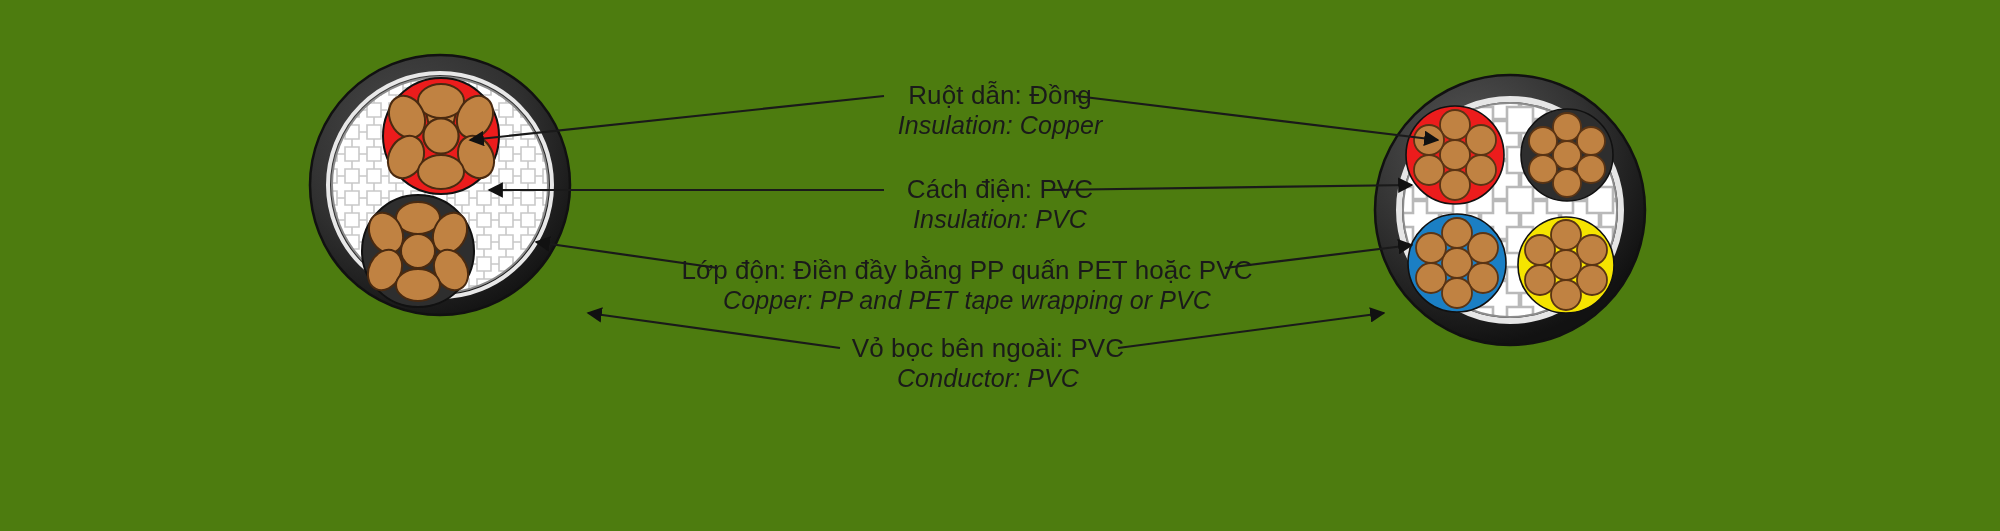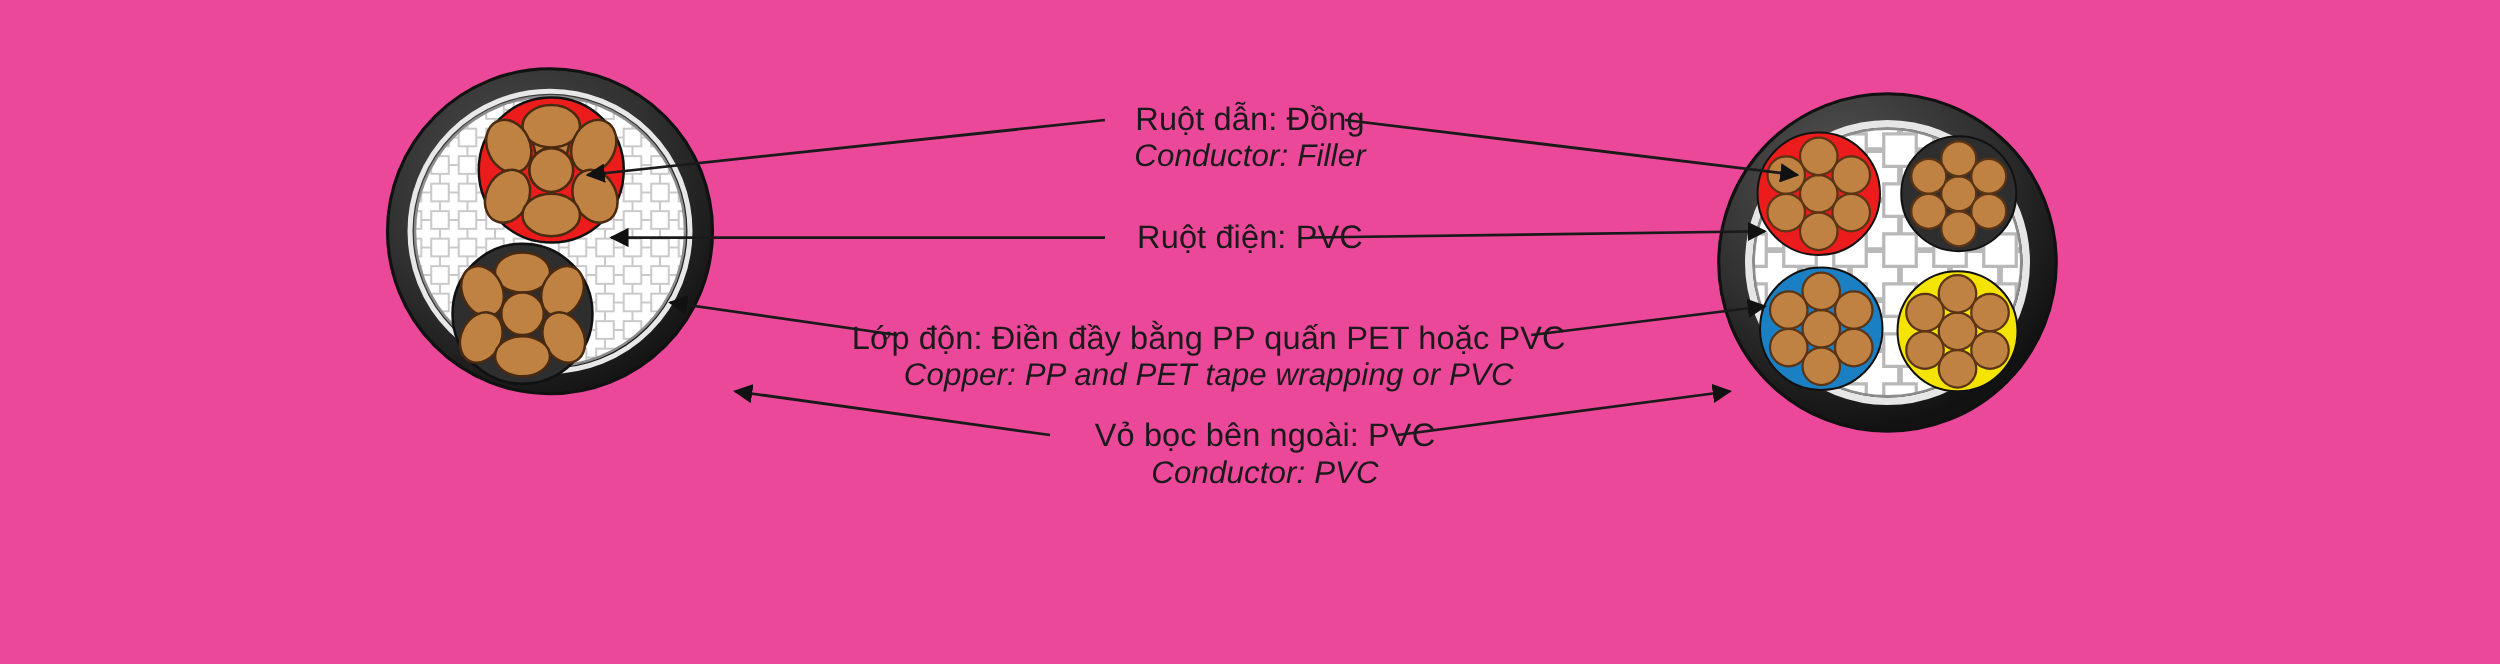--- a/index.html
+++ b/index.html
@@ -1,18 +1,18 @@
 <!DOCTYPE html>
 <html><head>
 <meta charset="utf-8">
 <style>
   html,body{margin:0;padding:0;background:#ffffff;}
   body{width:2000px;height:531px;overflow:hidden;
        font-family:"Liberation Sans","DejaVu Sans",sans-serif;}
-  #stage{position:relative;width:2000px;height:531px;background:#ec4899;}
+  #stage{position:relative;width:2000px;height:531px;background:#4d7c0f;}
   svg.layer{position:absolute;left:0;top:0;width:2000px;height:531px;}
   .labels{position:absolute;left:0;top:0;width:2000px;height:531px;}
   .lblgroup{position:absolute;text-align:center;color:#1a1a1a;white-space:nowrap;}
   .lv{font-size:26px;font-weight:400;line-height:1.18;letter-spacing:.1px;}
   .le{font-size:25px;font-style:italic;font-weight:400;line-height:1.18;letter-spacing:.1px;}
 </style>
 </head>
 <body>
 
 <div id="stage">
@@ -156,31 +156,32 @@
       <line x1="840" y1="348" x2="588" y2="313" marker-end="url(#arrowHead)"></line>
 
       <line x1="1118" y1="348" x2="1384" y2="313" marker-end="url(#arrowHead)"></line>
     </g>
   </svg>
 
   <div class="labels">
 
     <div class="lblgroup" style="left:700px;top:80px;width:600px;">
       <div class="lv">Ruột dẫn: Đồng</div>
-      <div class="le">Conductor: Filler</div>
+      <div class="le">Insulation: Copper</div>
     </div>
 
     <div class="lblgroup" style="left:700px;top:174px;width:600px;">
-      <div class="lv">Ruột điện: PVC</div>
+      <div class="lv">Cách điện: PVC</div>
+      <div class="le">Insulation: PVC</div>
     </div>
 
     <div class="lblgroup" style="left:639px;top:255px;width:656px;">
       <div class="lv">Lớp độn: Điền đầy bằng PP quấn PET hoặc PVC</div>
       <div class="le">Copper: PP and PET tape wrapping or PVC</div>
     </div>
 
-    <div class="lblgroup" style="left:712px;top:333px;width:600px;">
+    <div class="lblgroup" style="left:688px;top:333px;width:600px;">
       <div class="lv">Vỏ bọc bên ngoài: PVC</div>
       <div class="le">Conductor: PVC</div>
     </div>
 
   </div>
 </div>
 
 </body></html>

